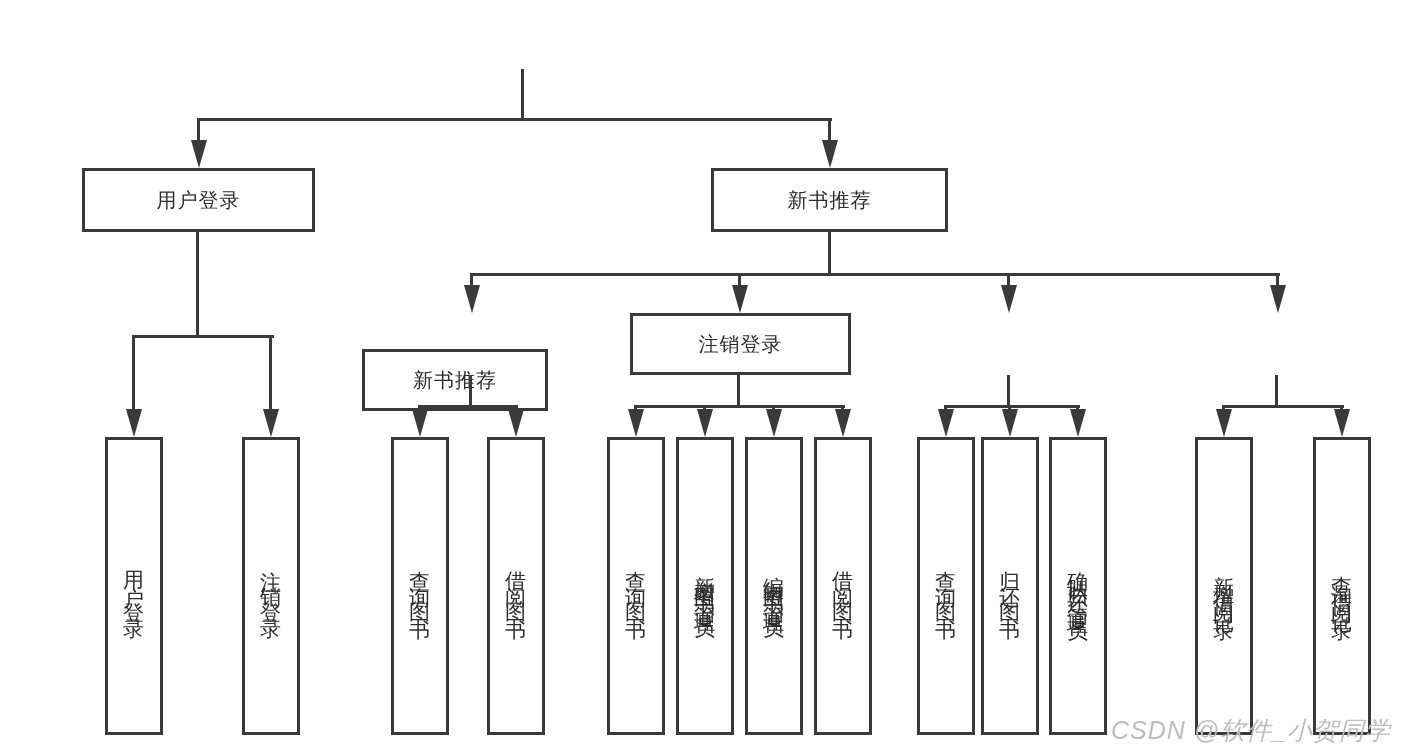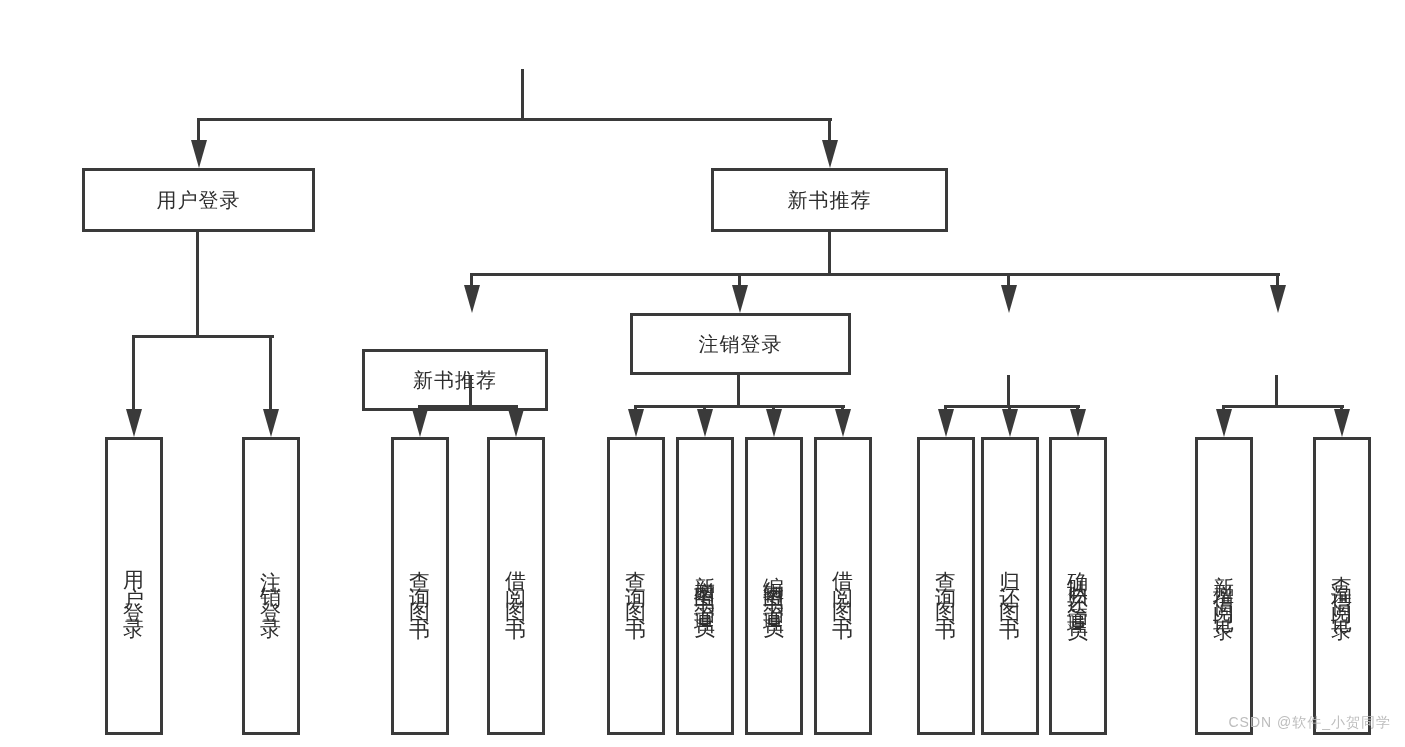--- a/index.html
+++ b/index.html
@@ -70,25 +70,26 @@
     position:absolute;
     width:0;height:0;
     border-left:8px solid transparent;
     border-right:8px solid transparent;
     border-top:28px solid var(--line);
   }
   .watermark{
     position:absolute;
     right:14px;
     top:714px;
-    font-size:14px;
+    font-size:25px;
     color:var(--watermark);
     letter-spacing:1px;
     white-space:nowrap;
     z-index:5;
+    font-style:italic;
   }
 </style>
 </head>
 <body>
 
 <div class="canvas">
 
 
   <div class="line v" style="left:521px;top:69px;height:52px;"></div>
   <div class="line h" style="left:197px;top:118px;width:635px;"></div>

